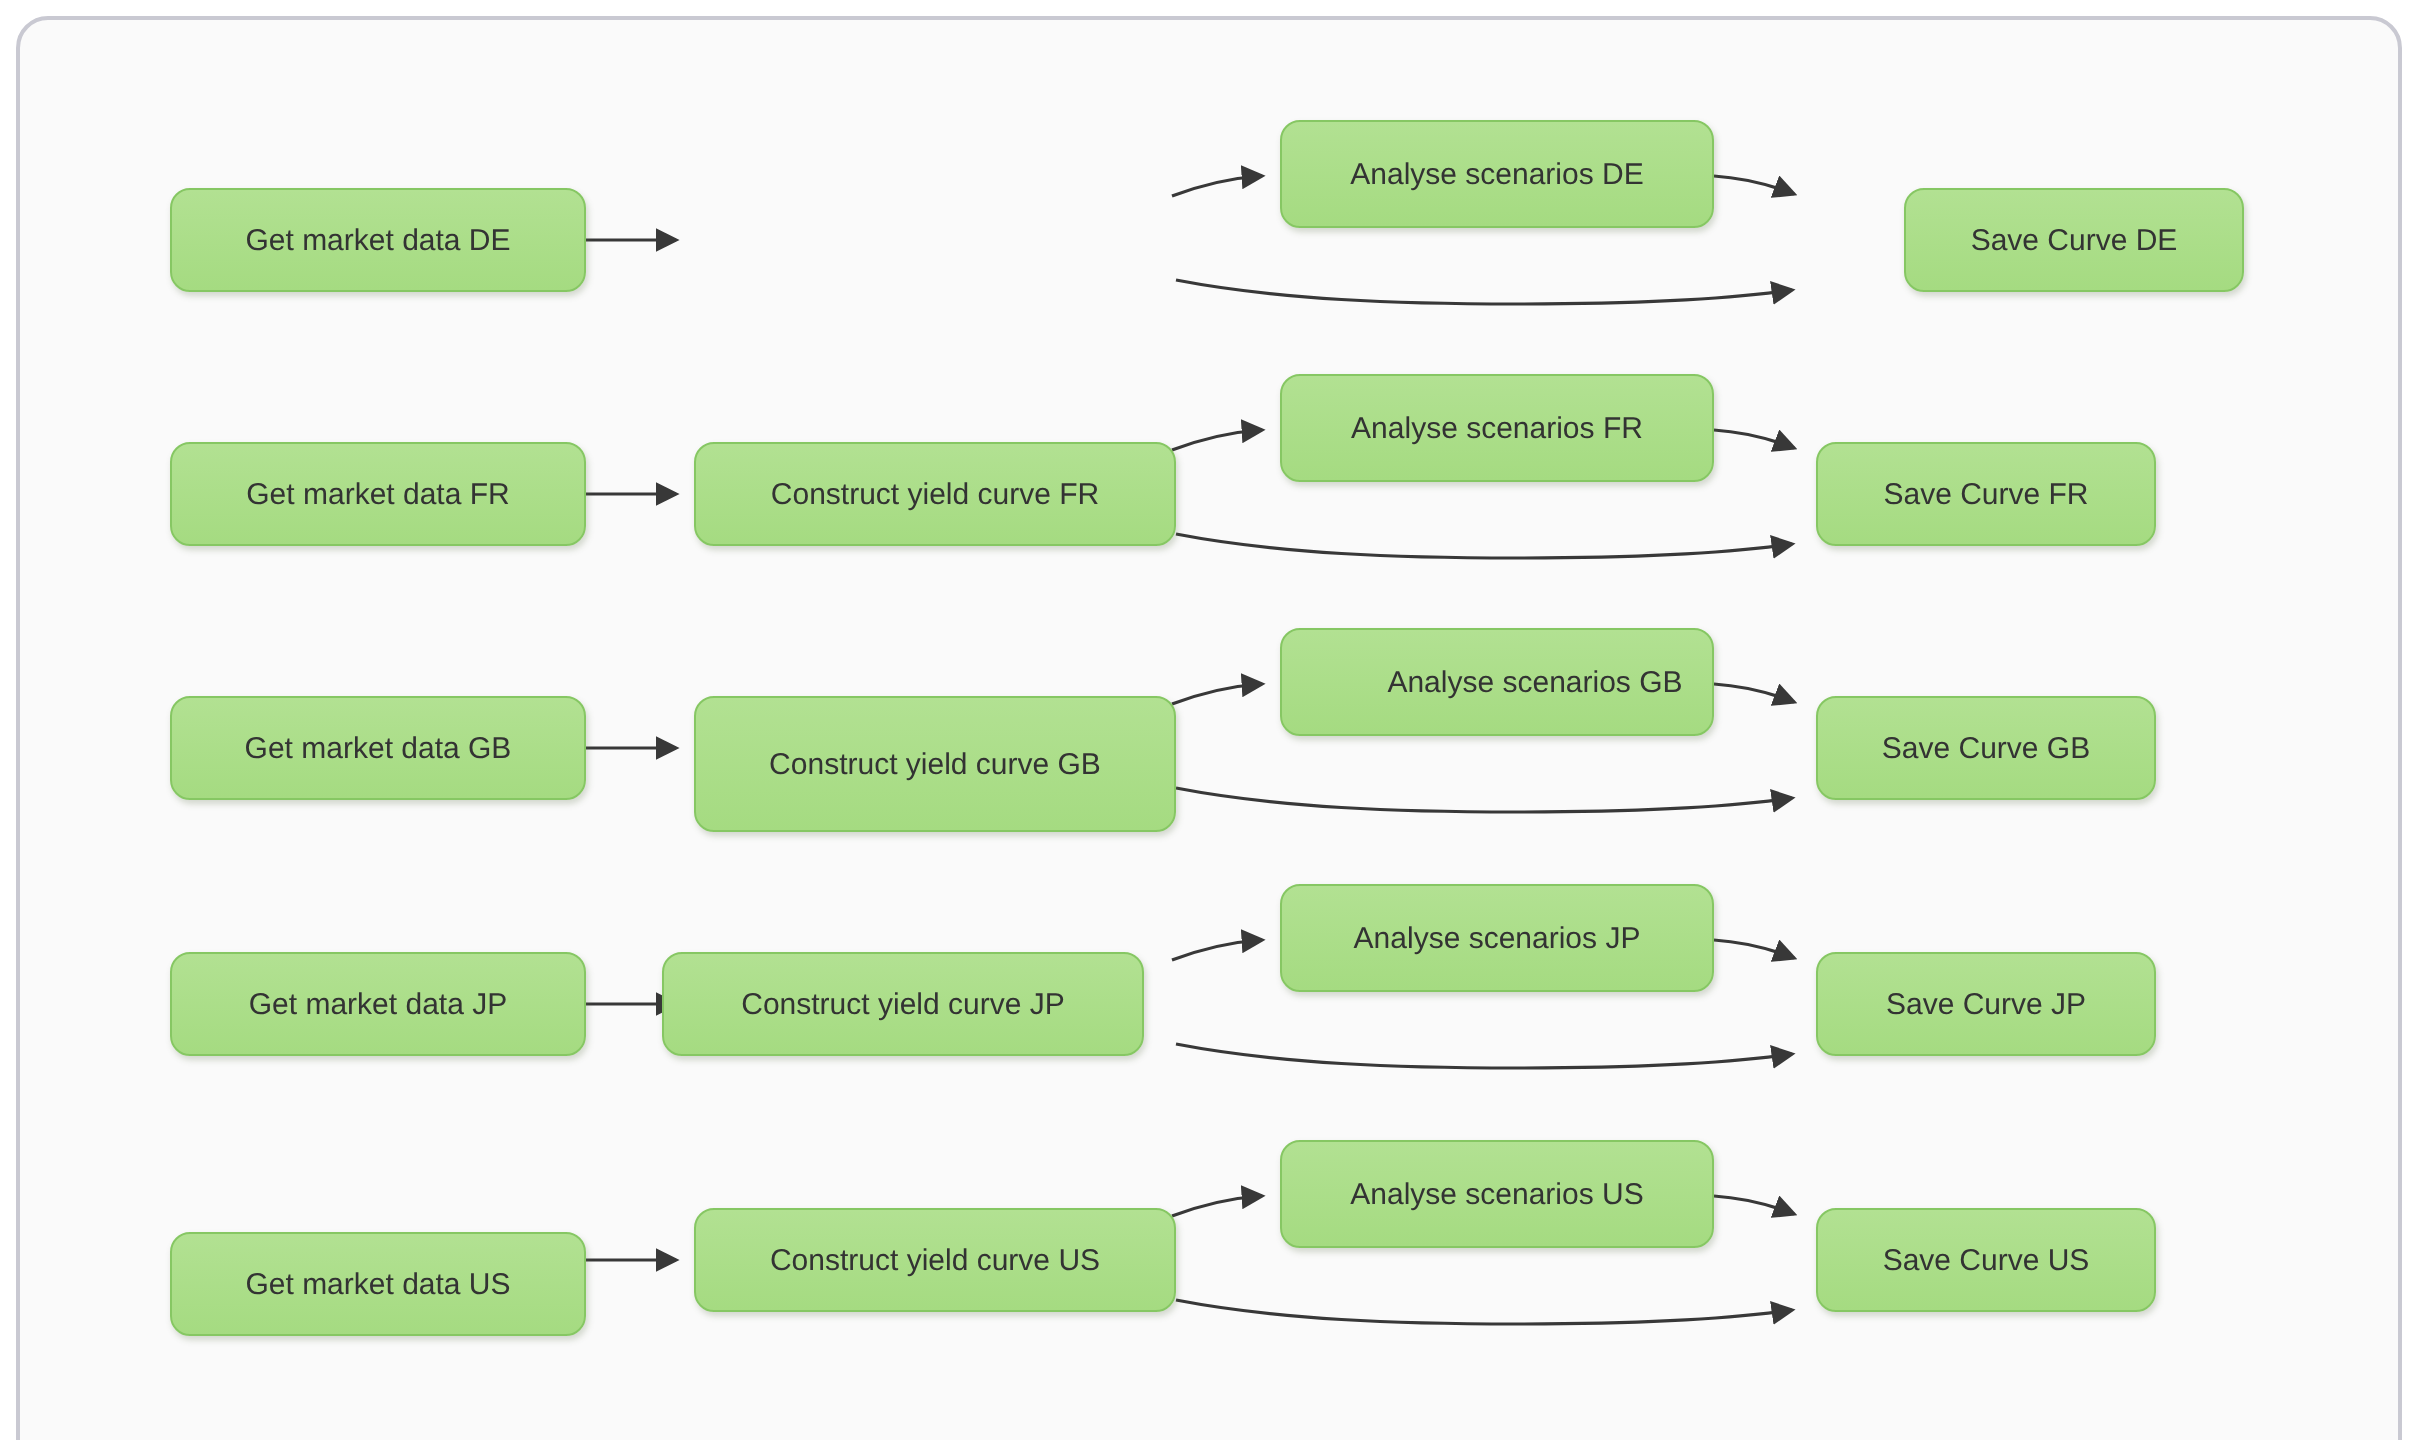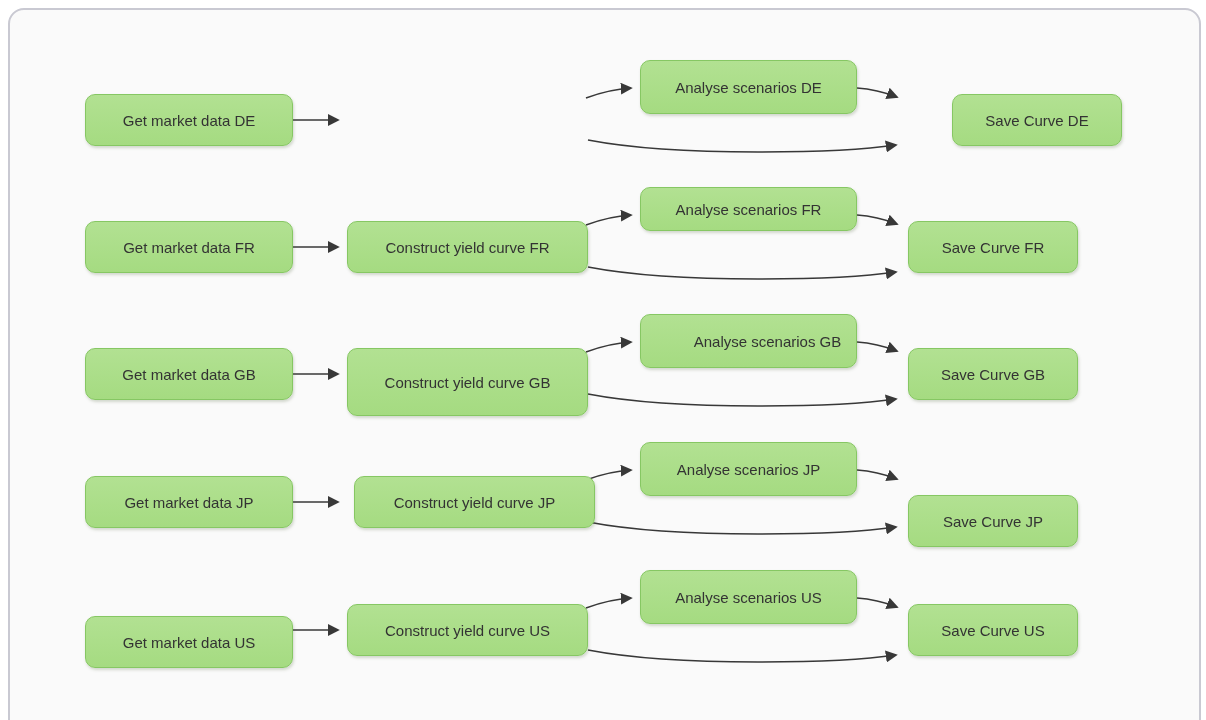--- a/index.html
+++ b/index.html
@@ -102,48 +102,48 @@
     </div>
     <div class="node" style="left: 908px; top: 94px; width: 170px; height: 52px; margin-left: 44px;">
       <span class="label">Save Curve DE</span>
     </div>
     <div class="node" style="left: 85px; top: 221px; width: 208px; height: 52px;">
       <span class="label">Get market data FR</span>
     </div>
     <div class="node" style="left: 347px; top: 221px; width: 241px; height: 52px;">
       <span class="label">Construct yield curve FR</span>
     </div>
-    <div class="node" style="left: 640px; top: 187px; width: 217px; height: 44px;">
+    <div class="node" style="left: 640px; top: 187px; width: 217px; height: 54px;">
       <span class="label">Analyse scenarios FR</span>
     </div>
     <div class="node" style="left: 908px; top: 221px; width: 170px; height: 52px;">
       <span class="label">Save Curve FR</span>
     </div>
     <div class="node" style="left: 85px; top: 348px; width: 208px; height: 52px;">
       <span class="label">Get market data GB</span>
     </div>
     <div class="node" style="left: 347px; top: 348px; width: 241px; height: 68px;">
       <span class="label">Construct yield curve GB</span>
     </div>
     <div class="node" style="left: 640px; top: 314px; width: 217px; height: 54px; padding-left: 38px;">
       <span class="label">Analyse scenarios GB</span>
     </div>
     <div class="node" style="left: 908px; top: 348px; width: 170px; height: 52px;">
       <span class="label">Save Curve GB</span>
     </div>
     <div class="node" style="left: 85px; top: 476px; width: 208px; height: 52px;">
       <span class="label">Get market data JP</span>
     </div>
-    <div class="node" style="left: 354px; top: 476px; width: 241px; height: 52px;">
+    <div class="node" style="left: 331px; top: 476px; width: 241px; height: 52px;">
       <span class="label">Construct yield curve JP</span>
     </div>
     <div class="node" style="left: 640px; top: 442px; width: 217px; height: 54px;">
       <span class="label">Analyse scenarios JP</span>
     </div>
-    <div class="node" style="left: 908px; top: 476px; width: 170px; height: 52px; margin-top: 19px;">
+    <div class="node" style="left: 908px; top: 476px; width: 170px; height: 52px;">
       <span class="label">Save Curve JP</span>
     </div>
     <div class="node" style="left: 85px; top: 604px; width: 208px; height: 52px; margin-top: 12px;">
       <span class="label">Get market data US</span>
     </div>
     <div class="node" style="left: 347px; top: 604px; width: 241px; height: 52px;">
       <span class="label">Construct yield curve US</span>
     </div>
     <div class="node" style="left: 640px; top: 570px; width: 217px; height: 54px;">
       <span class="label">Analyse scenarios US</span>

